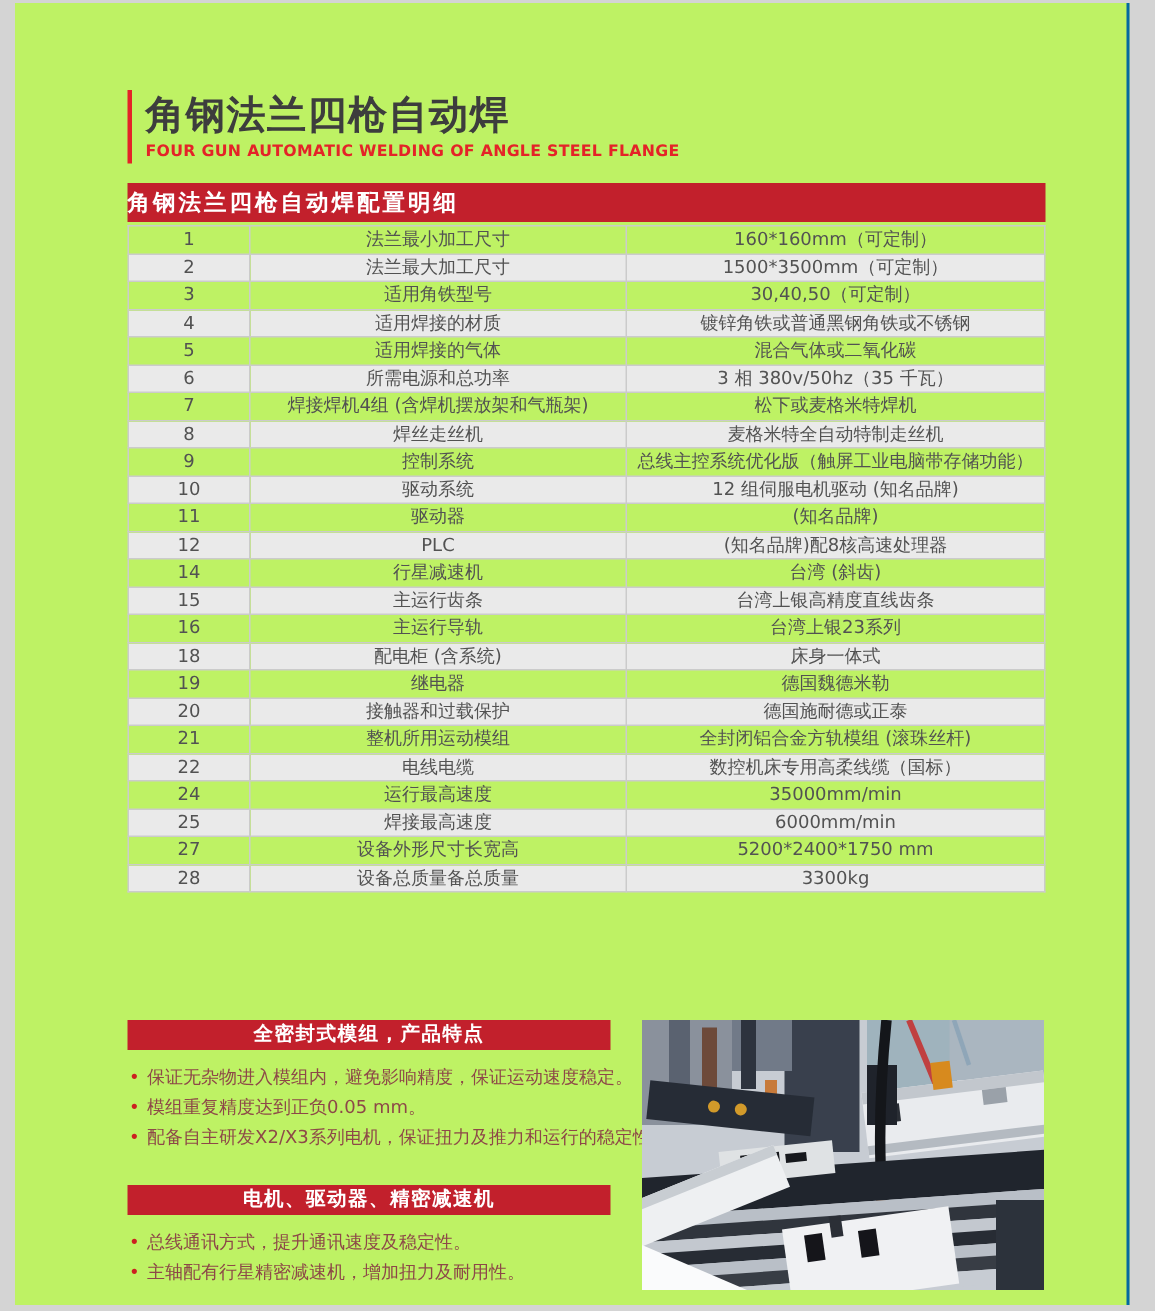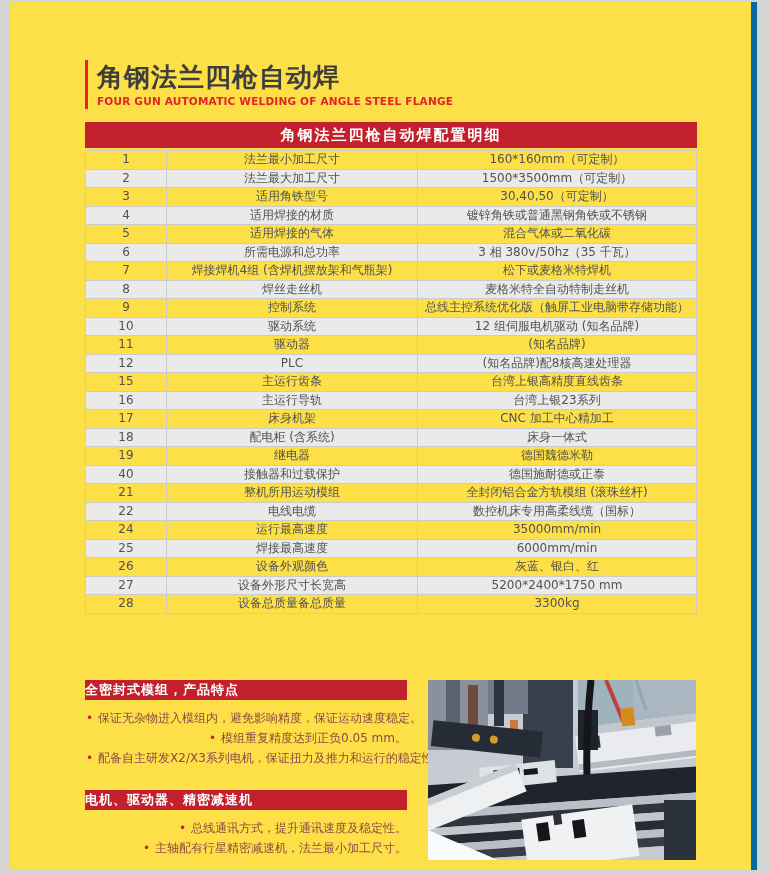--- a/index.html
+++ b/index.html
@@ -3,64 +3,64 @@
 <meta charset="utf-8">
 <style>
   html,body{margin:0;padding:0;}
   body{
     width:770px;height:874px;position:relative;overflow:hidden;
     background:#d4d4d4;
     font-family:"DejaVu Sans","Liberation Sans",sans-serif;
   }
   .page{
     position:absolute;left:10px;top:2px;width:741px;height:868px;
-    background:#fde047;border-right:6px solid #0369a1;
+    background:#bef264;border-right:2px solid #0369a1;
   }
   
   .header{
     position:absolute;left:75px;top:58px;
     border-left:3px solid #e42328;padding:2px 0 2px 9px;
   }
   .title{
     margin:0;font-size:26px;line-height:30px;font-weight:bold;
     color:#3d3d3d;letter-spacing:1px;
   }
   .subtitle{
     margin:3px 0 0 0;font-size:10.5px;font-weight:bold;
     color:#e42328;letter-spacing:0.2px;text-align:right;
   }
   
   .spec{position:absolute;left:75px;top:120px;width:612px;}
   .spec-header{
     background:#c2202c;color:#ffffff;height:26px;line-height:26px;
-    text-align:center;font-size:15px;font-weight:bold;letter-spacing:2px;
+    text-align:left;font-size:15px;font-weight:bold;letter-spacing:2px;
   }
   table.spec-table{
     width:100%;border-collapse:collapse;margin-top:2px;
     font-size:12px;color:#525252;table-layout:fixed;
   }
   table.spec-table td{
     height:17.5px;padding:0 4px;text-align:center;vertical-align:middle;
     border:1px solid #cbcbcb;line-height:1.1;
     white-space:nowrap;overflow:hidden;
   }
   table.spec-table tr:nth-child(even){background:#eaeaea;}
   col.c-no{width:81px;}
   col.c-name{width:251px;}
   
   .feature-section{position:absolute;left:75px;width:322px;}
   .sec-1{top:678px;}
   .sec-2{top:788px;}
   .sec-banner{
     background:#c2202c;color:#ffffff;height:20px;line-height:20px;
-    text-align:left;font-size:13px;font-weight:bold;letter-spacing:1px;
+    text-align:center;font-size:13px;font-weight:bold;letter-spacing:1px;
   }
   ul.bullets{list-style:none;margin:8px 0 0 1px;padding:0;}
   ul.bullets li{
-    font-size:12px;line-height:20px;color:#8d4848;white-space:nowrap;text-align:right;
+    font-size:12px;line-height:20px;color:#8d4848;white-space:nowrap;
   }
   .dot{color:#cc2020;margin-right:5px;font-size:12px;}
   
   .photo{
     position:absolute;left:418px;top:678px;width:268px;height:180px;
     overflow:hidden;background:#c7ccd3;
   }
   .photo svg{display:block;}
 </style>
 </head>
@@ -136,46 +136,46 @@
             <td>11</td>
             <td>驱动器</td>
             <td>(知名品牌)</td>
           </tr>
           <tr>
             <td>12</td>
             <td>PLC</td>
             <td>(知名品牌)配8核高速处理器</td>
           </tr>
           <tr>
+            <td>14</td>
+            <td>行星减速机</td>
+            <td>台湾 (斜齿)</td>
+          </tr>
+          <tr>
             <td>15</td>
             <td>主运行齿条</td>
             <td>台湾上银高精度直线齿条</td>
           </tr>
           <tr>
             <td>16</td>
             <td>主运行导轨</td>
             <td>台湾上银23系列</td>
           </tr>
           <tr>
-            <td>17</td>
-            <td>床身机架</td>
-            <td>CNC 加工中心精加工</td>
-          </tr>
-          <tr>
             <td>18</td>
             <td>配电柜 (含系统)</td>
             <td>床身一体式</td>
           </tr>
           <tr>
             <td>19</td>
             <td>继电器</td>
             <td>德国魏德米勒</td>
           </tr>
           <tr>
-            <td>40</td>
+            <td>20</td>
             <td>接触器和过载保护</td>
             <td>德国施耐德或正泰</td>
           </tr>
           <tr>
             <td>21</td>
             <td>整机所用运动模组</td>
             <td>全封闭铝合金方轨模组 (滚珠丝杆)</td>
           </tr>
           <tr>
             <td>22</td>
@@ -184,25 +184,20 @@
           </tr>
           <tr>
             <td>24</td>
             <td>运行最高速度</td>
             <td>35000mm/min</td>
           </tr>
           <tr>
             <td>25</td>
             <td>焊接最高速度</td>
             <td>6000mm/min</td>
-          </tr>
-          <tr>
-            <td>26</td>
-            <td>设备外观颜色</td>
-            <td>灰蓝、银白、红</td>
           </tr>
           <tr>
             <td>27</td>
             <td>设备外形尺寸长宽高</td>
             <td>5200*2400*1750 mm</td>
           </tr>
           <tr>
             <td>28</td>
             <td>设备总质量备总质量</td>
             <td>3300kg</td>
@@ -217,21 +212,21 @@
         <li><span class="dot">•</span><span>保证无杂物进入模组内，避免影响精度，保证运动速度稳定。</span></li>
         <li><span class="dot">•</span><span>模组重复精度达到正负0.05 mm。</span></li>
         <li><span class="dot">•</span><span>配备自主研发X2/X3系列电机，保证扭力及推力和运行的稳定性。</span></li>
       </ul>
   </div>
 
   <div class="feature-section sec-2">
     <div class="sec-banner">电机、驱动器、精密减速机</div>
     <ul class="bullets">
         <li><span class="dot">•</span><span>总线通讯方式，提升通讯速度及稳定性。</span></li>
-        <li><span class="dot">•</span><span>主轴配有行星精密减速机，法兰最小加工尺寸。</span></li>
+        <li><span class="dot">•</span><span>主轴配有行星精密减速机，增加扭力及耐用性。</span></li>
       </ul>
   </div>
 
   <div class="photo">
     <svg width="268" height="180" viewBox="0 0 268 180" xmlns="http://www.w3.org/2000/svg">
       <rect x="0" y="0" width="268" height="180" fill="#c7ccd3"></rect>
 
       <rect x="150" y="0" width="60" height="55" fill="#9fb3bd"></rect>
       <rect x="205" y="0" width="63" height="40" fill="#aab6c0"></rect>
       <rect x="0" y="0" width="60" height="70" fill="#8a919c"></rect>

